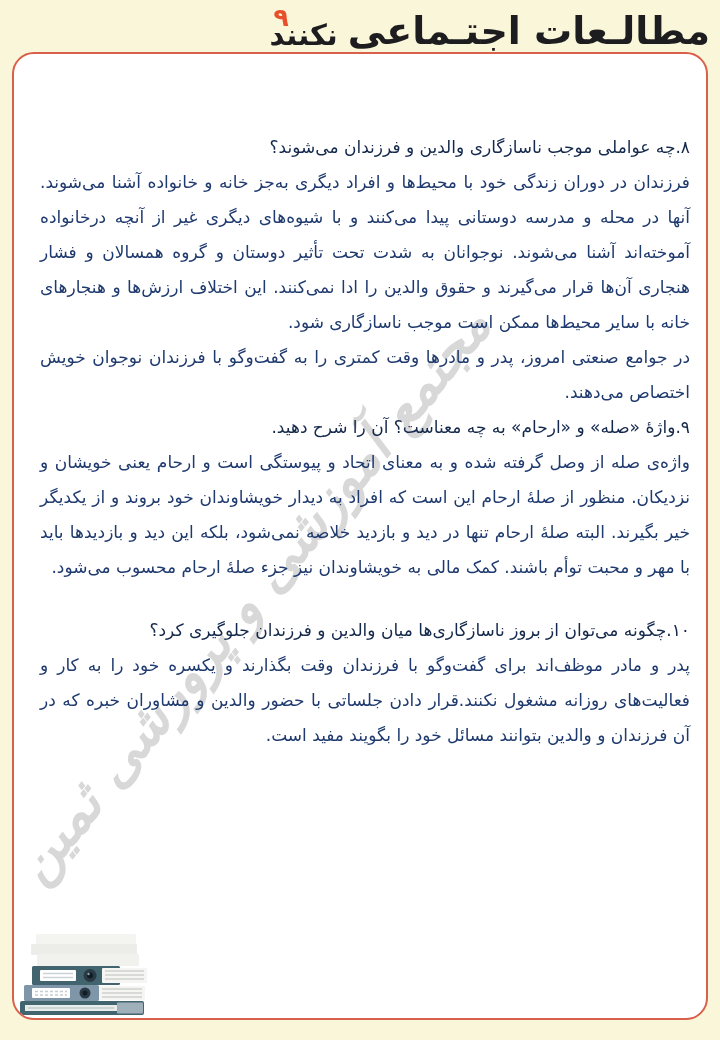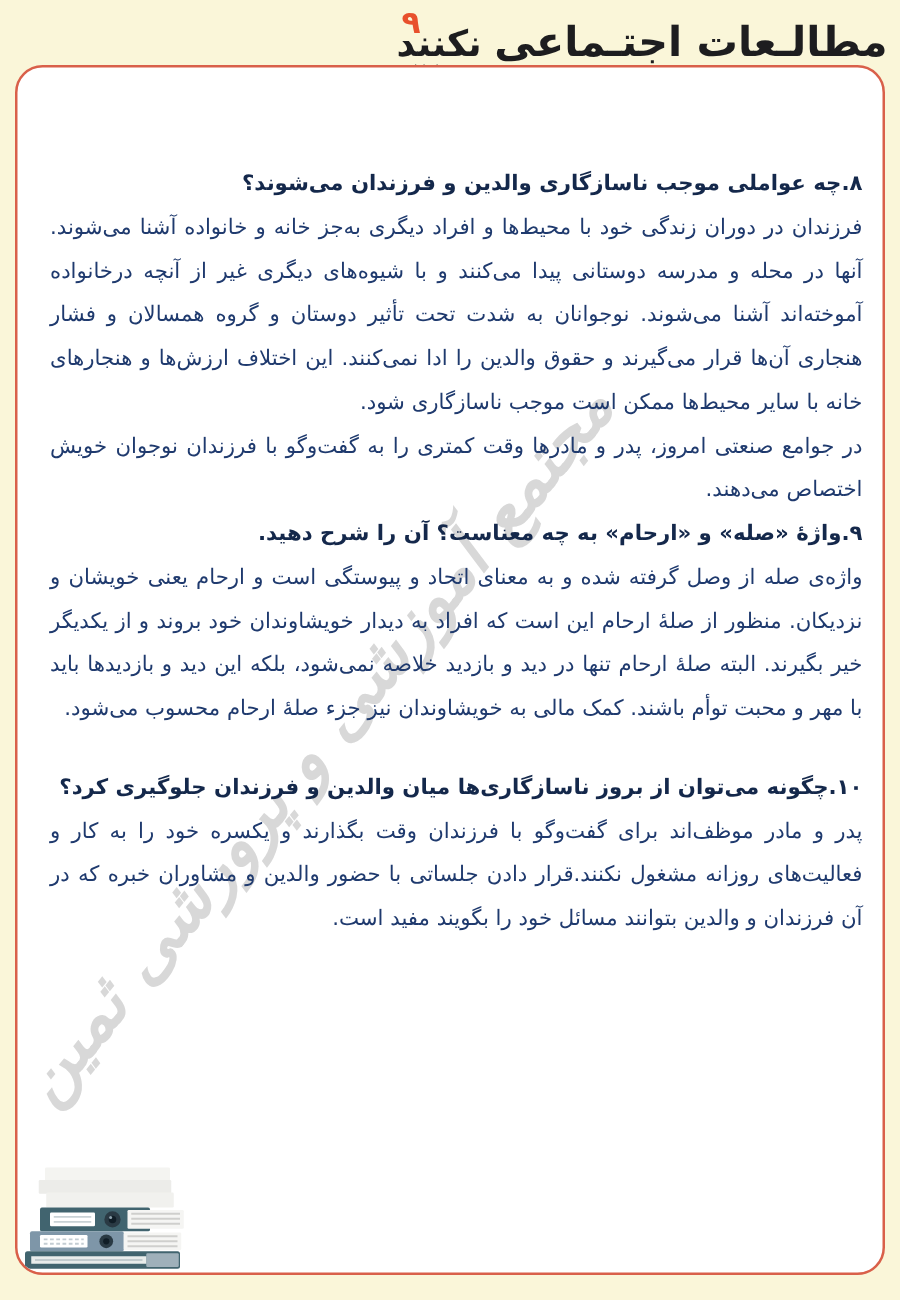--- a/index.html
+++ b/index.html
@@ -22,21 +22,21 @@
   }
 
   
   .logo{
     position:absolute; top:8px; right:10px;
     direction:rtl;
     display:flex; align-items:flex-end; gap:10px;
     font-weight:bold; color:var(--logo-text);
     line-height:1;
   }
-  .logo-main{font-size:33px; padding-bottom:11px; letter-spacing:-1px;}
+  .logo-main{font-size:38px; padding-bottom:11px; letter-spacing:-1px;}
   .logo-grade-wrap{
     position:relative;
     display:flex; flex-direction:column; align-items:center;
     padding-top:13px;
   }
   .logo-nine{
     position:absolute; top:-3px; left:4px;
     color:var(--grade-numeral);
     font-size:25px; font-weight:bold;
   }
@@ -69,21 +69,21 @@
 
   
   .doc-body{
     position:relative; z-index:2;
     direction:rtl;
     padding:76px 16px 0 26px;
     font-size:17px;
     line-height:35px;
   }
   .doc-body p{text-align:justify;}
-  .question{font-weight:bold; color:var(--question-text);}
+  .question{font-weight:normal; color:var(--question-text);}
   .answer{color:var(--answer-text);}
   .extra-gap{margin-top:28px;}
 
   
   .books{
     position:absolute; left:6px; bottom:2px;
     width:135px; height:85px;
     z-index:2;
   }
 </style>

